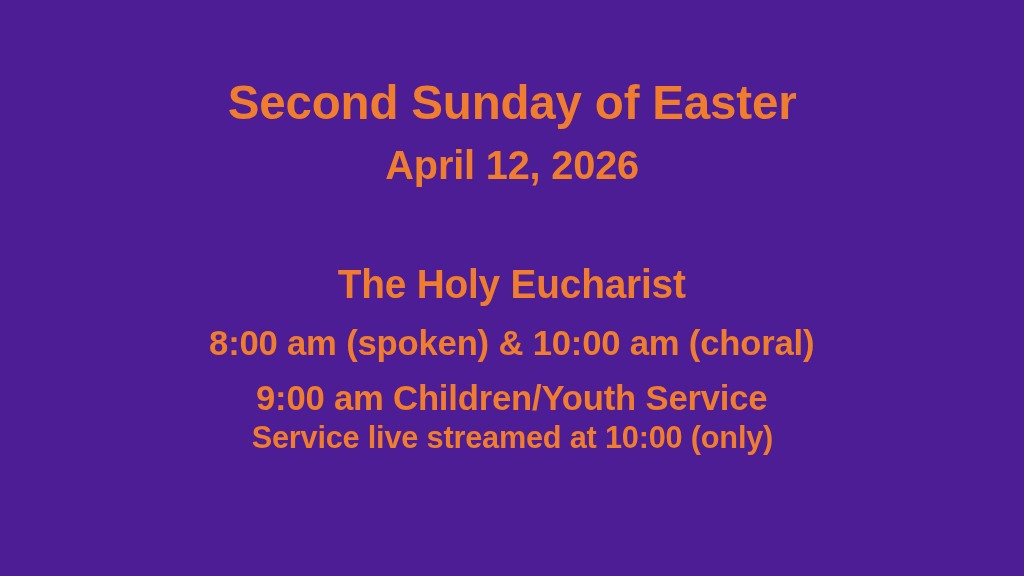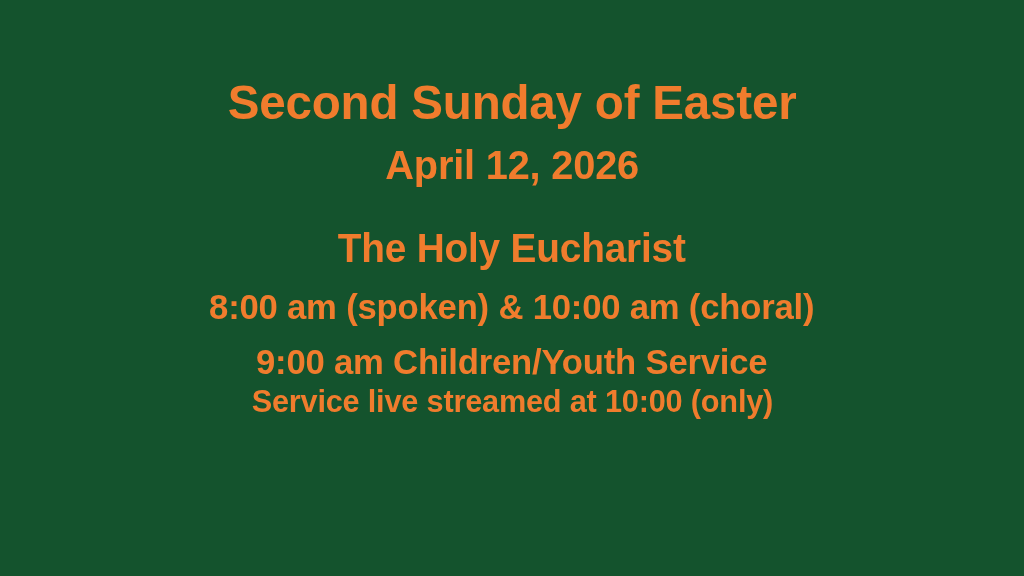--- a/index.html
+++ b/index.html
@@ -12,21 +12,21 @@
     height: 576px;
     background: #ffffff;
     font-family: "Liberation Sans", "DejaVu Sans", sans-serif;
     overflow: hidden;
   }
 
   .slide {
     position: relative;
     width: 1024px;
     height: 576px;
-    background: #14532d;
+    background: #4c1d95;
     box-sizing: border-box;
     display: flex;
     flex-direction: column;
     align-items: center;
   }
 
   .text-block {
     width: 100%;
     text-align: center;
     color: #f07c2d;
@@ -51,21 +51,21 @@
 
   .line-date {
     font-size: 41px;
     line-height: 48px;
     margin-top: 11px;
     transform: scaleX(0.97);
   }
 
   
   .group-service {
-    margin-top: 36px;
+    margin-top: 72px;
   }
 
   .line-service-title {
     font-size: 40px;
     line-height: 46px;
     transform: scaleX(0.97);
   }
 
   .line-time-primary {
     font-size: 35px;

